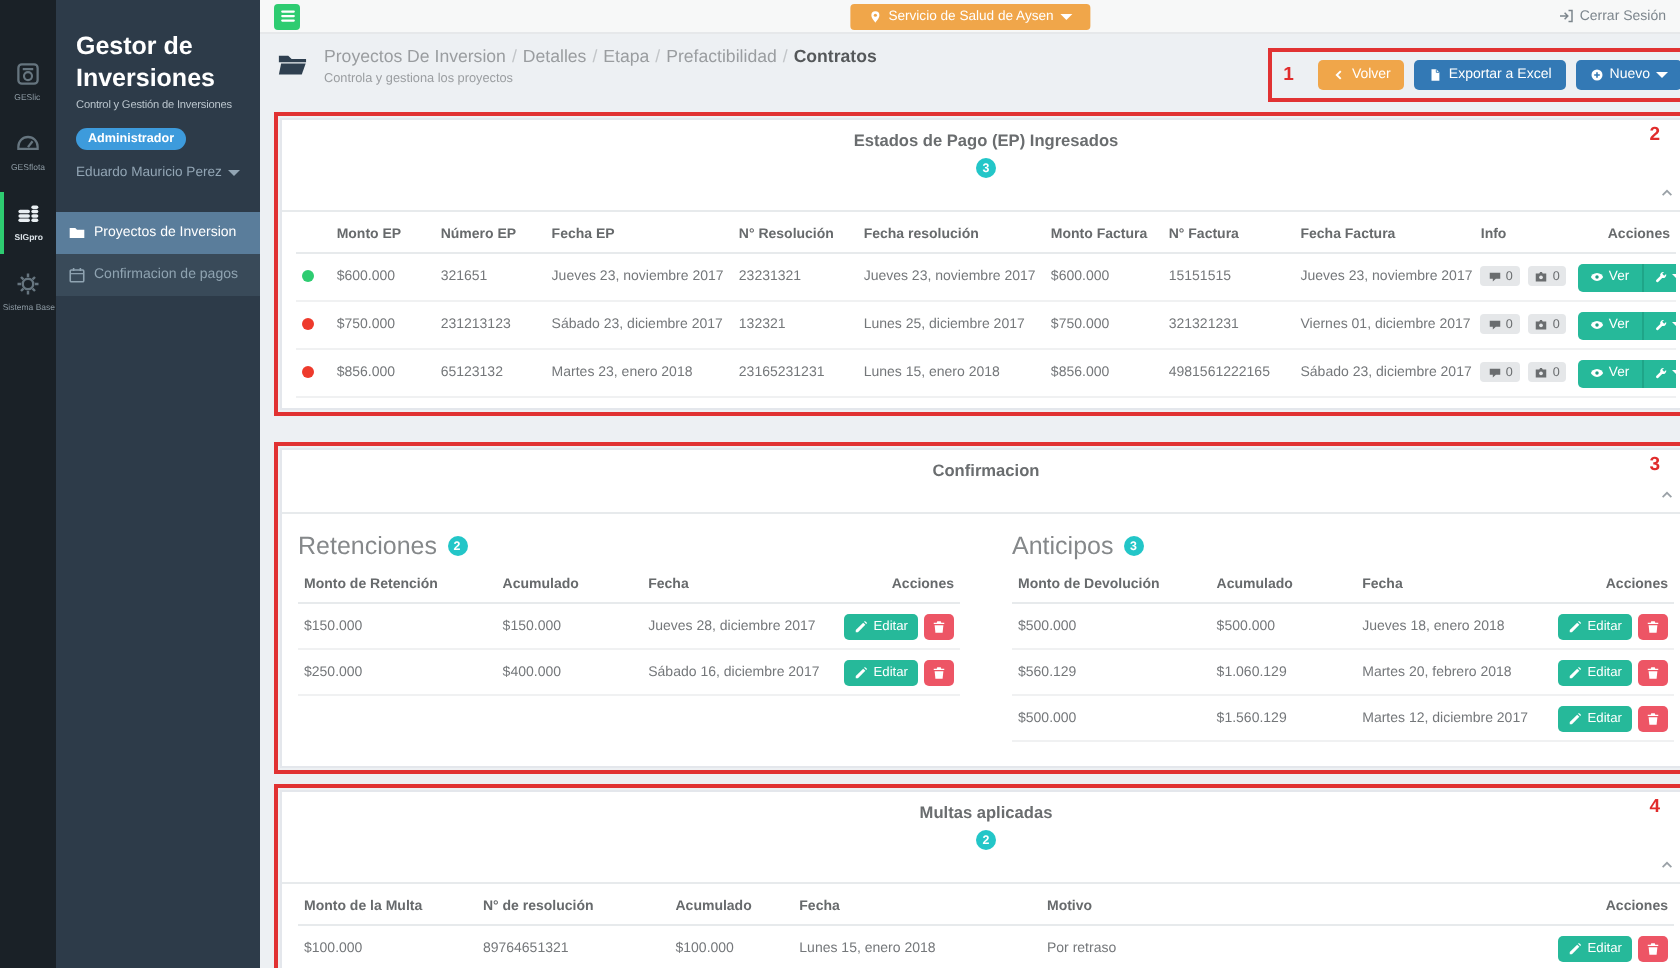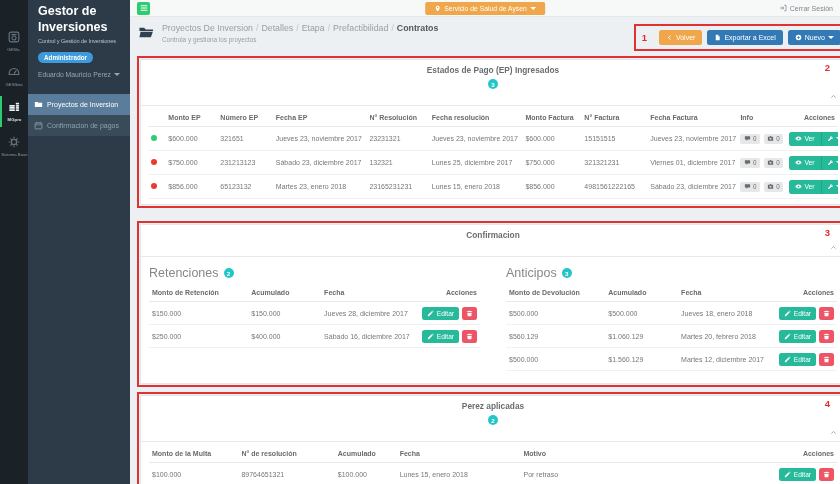--- a/index.html
+++ b/index.html
@@ -9,21 +9,21 @@
   .rail { position:absolute; left:0; top:0; width:28px; height:484px; background:#1a2127; z-index:40; padding-top:24px; }
   .rail-item { position:relative; display:flex; flex-direction:column; align-items:center; gap:2px; padding:6px 0 7px; color:#66757f; cursor:pointer; }
   .rail-item svg { width:14px; height:14px; }
   .rail-label { font-size:5px; color:#8d9aa3; white-space:nowrap; transform:scale(.85); }
   .rail-item.active { color:#e9eff3; }
   .rail-item.active::before { content:""; position:absolute; left:0; top:2px; bottom:2px; width:2px; background:#2ecc71; }
   .rail-item.active .rail-label { color:#dbe2e7; font-weight:bold; }
 
   
   .sidebar { position:absolute; left:28px; top:0; width:102px; height:484px; background:#2d3b49; z-index:30; }
-  .sidebar-head { padding:4px 10px 0; }
+  .sidebar-head { padding:16px 10px 0; }
   .sb-title { color:#fff; font-size:12.5px; font-weight:700; line-height:1.25; }
   .sb-sub { color:#b9c4cc; font-size:5.6px; letter-spacing:-.1px; margin-top:3px; white-space:nowrap; }
   .sb-badge { display:inline-block; background:#3d9bdc; color:#fff; font-size:6.3px; font-weight:700; padding:2px 6px; border-radius:7px; margin-top:8px; cursor:pointer; }
   .sb-user { color:#92a5b4; font-size:6.8px; margin-top:7px; display:flex; align-items:center; gap:3px; cursor:pointer; }
   .caret-down { width:0; height:0; border-left:3px solid transparent; border-right:3px solid transparent; border-top:3.5px solid currentColor; display:inline-block; }
   .sb-menu { margin-top:16px; background:#394a59; }
   .sb-item { display:flex; align-items:center; gap:4px; padding:6px 6px; color:#8fa3b1; font-size:7px; cursor:pointer; white-space:nowrap; }
   .sb-item svg { width:9px; height:9px; flex:none; }
   .sb-item.active { background:#5a7d9b; color:#fff; }
 
@@ -565,21 +565,21 @@
         </div>
 
       </div>
     </section>
   </div>
 
   <div class="panel-box">
     <span class="anno-num">4</span>
     <section class="panel">
       <div class="panel-hd">
-        <span class="panel-title">Perez aplicadas</span>
+        <span class="panel-title">Multas aplicadas</span>
         <span class="badge-circle">2</span>
         <button class="collapse-btn">
           <svg viewBox="0 0 16 16" fill="none" stroke="currentColor" stroke-width="2">
               <path d="M3 10.5L8 5.5l5 5"></path>
             </svg>
         </button>
       </div>
       <div class="multas-wrap">
         <table class="tbl">
           <colgroup>

